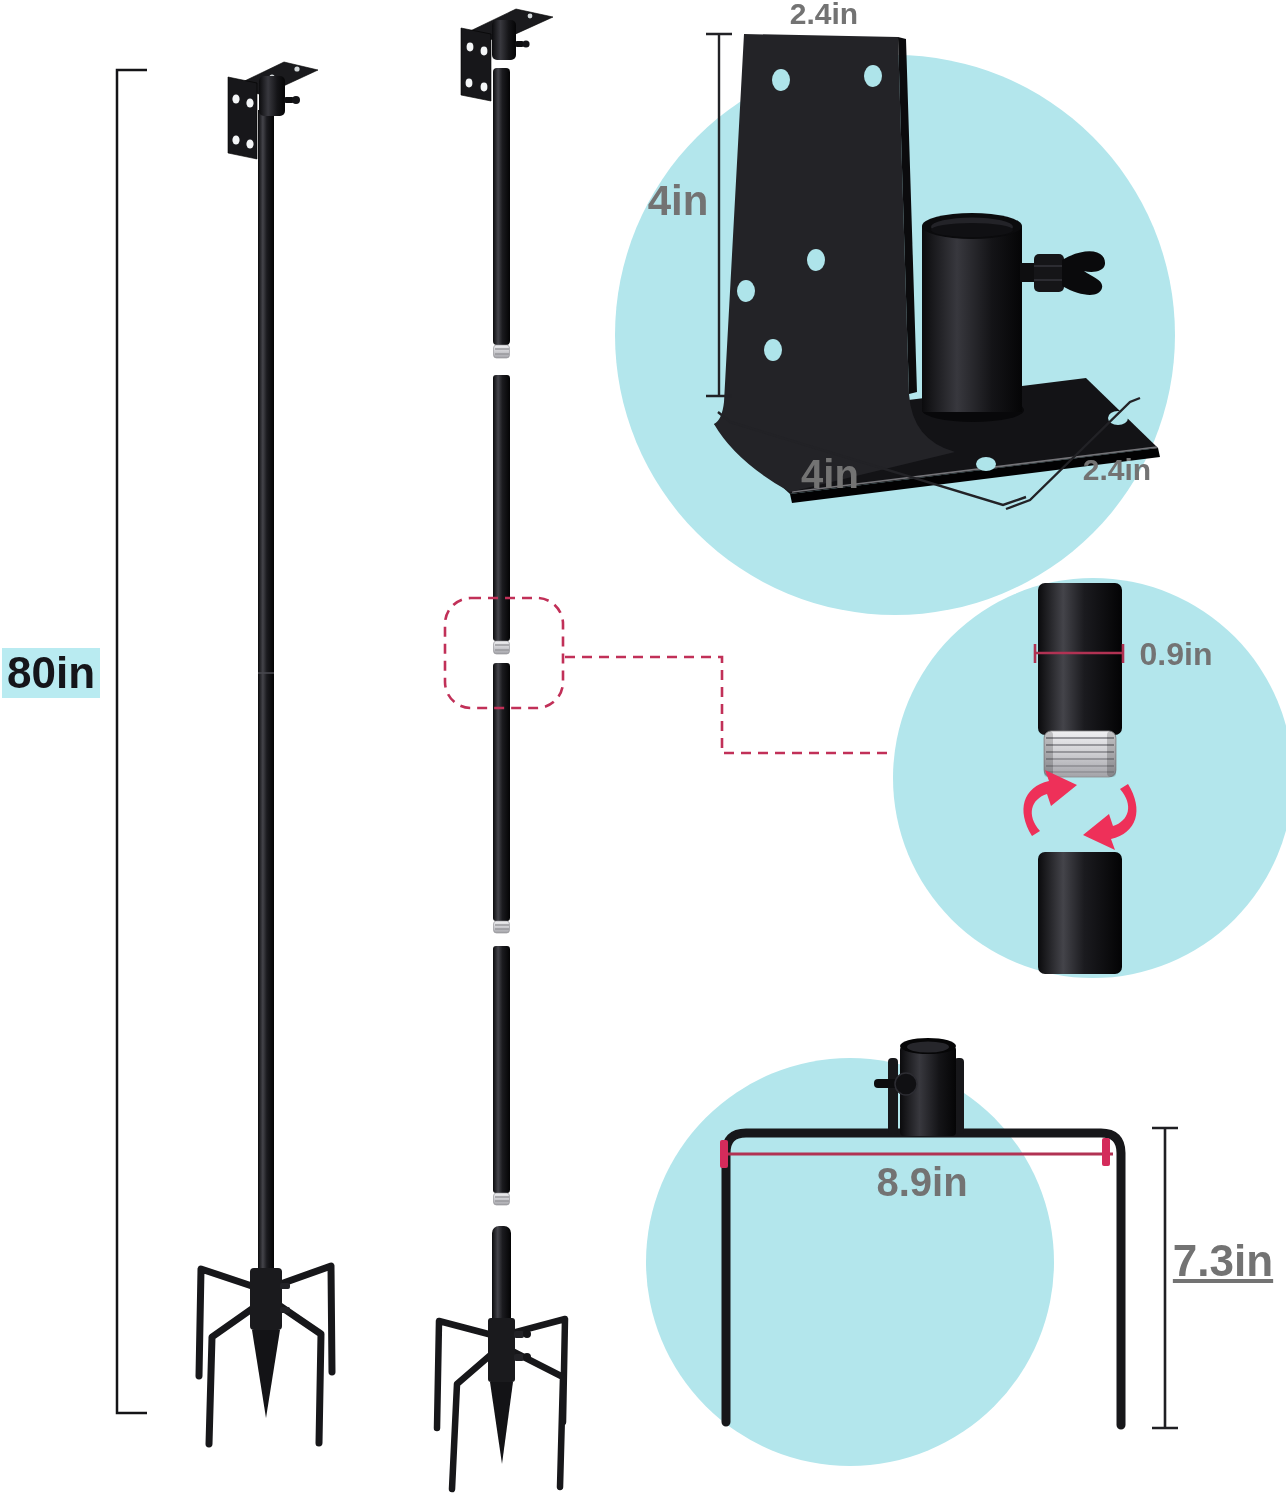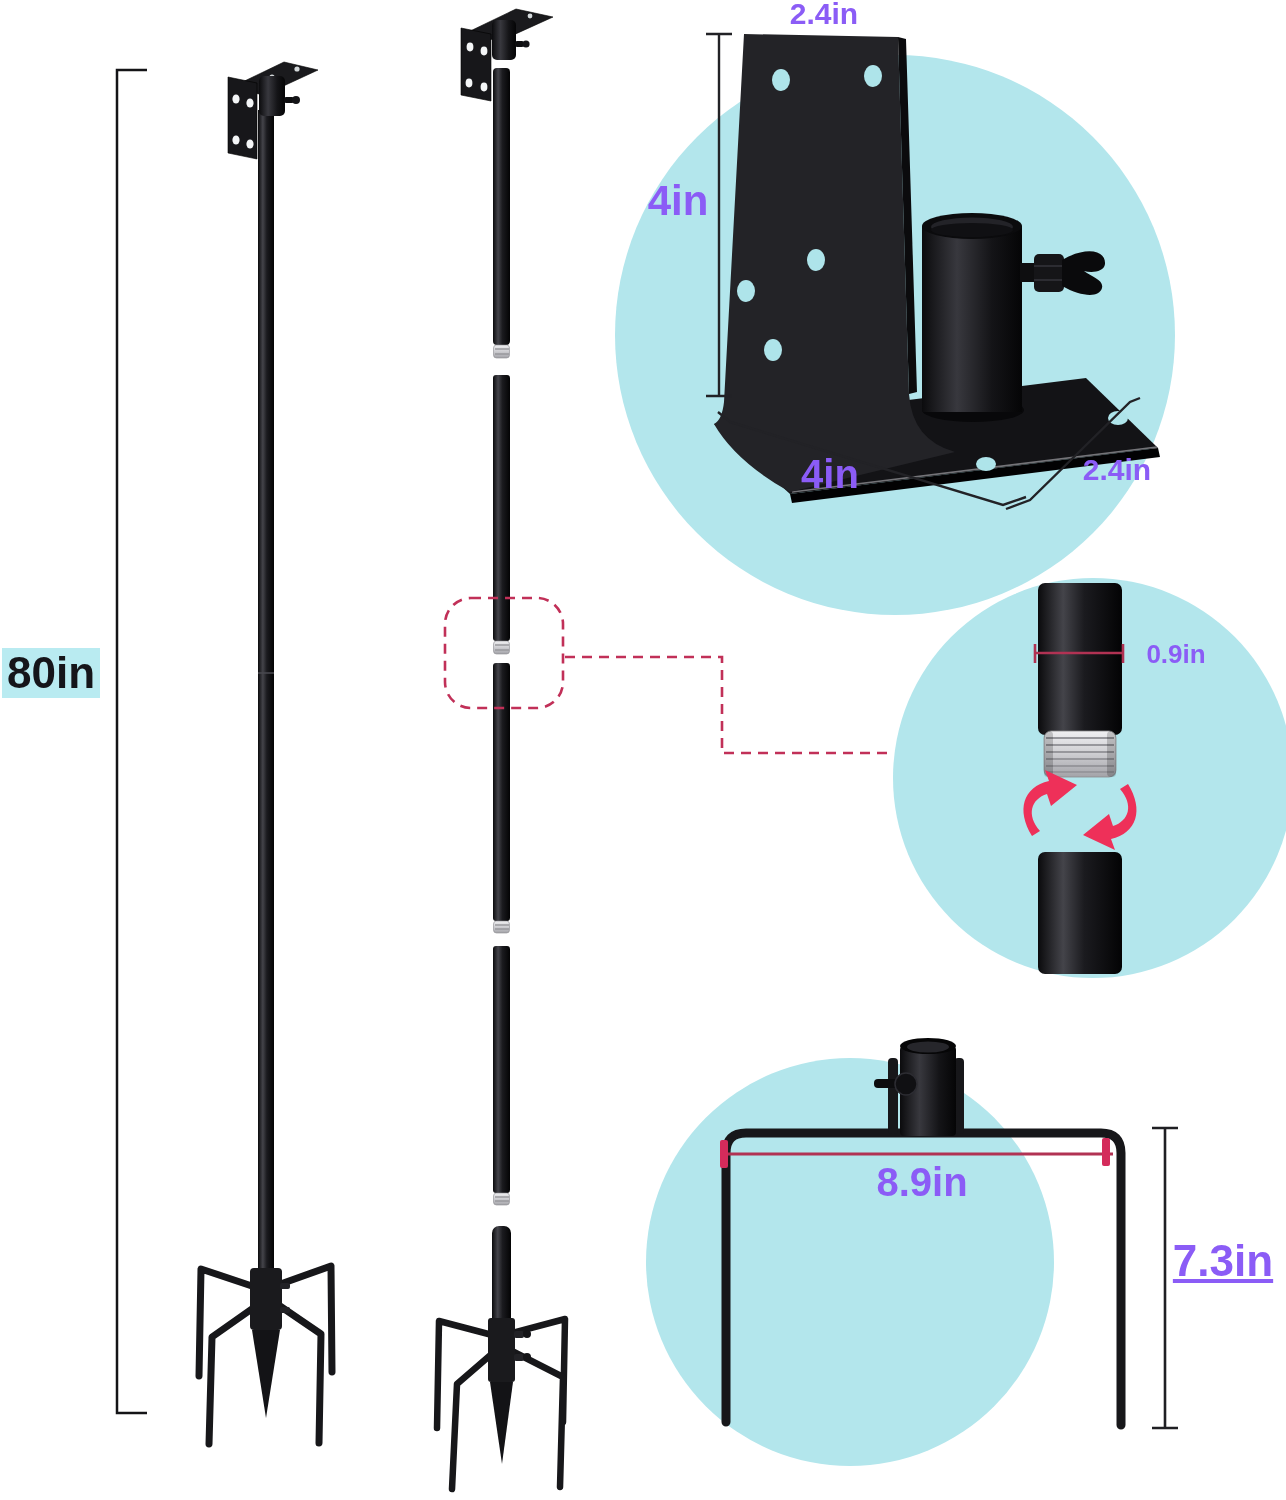--- a/index.html
+++ b/index.html
@@ -8,21 +8,21 @@
     width:1286px;height:1500px;
     background:#ffffff;
     font-family:"Liberation Sans", sans-serif;
     overflow:hidden;
   }
   #artwork{position:absolute;left:0;top:0;}
   .dim-label{
     position:absolute;
     transform:translate(-50%,-50%);
     font-weight:bold;
-    color:#8b5cf6;
+    color:#737373;
     white-space:nowrap;
     line-height:1;
     letter-spacing:0;
   }
   .hl{
     position:absolute;
     display:flex;align-items:flex-start;justify-content:center;
     font-weight:bold;color:#15151a;
   }
 </style>
@@ -259,18 +259,18 @@
   </div>
 
   <div class="dim-label" style="left:824px;top:14px;font-size:30px;">2.4in</div>
 
   <div class="dim-label" style="left:678px;top:201px;font-size:42px;">4in</div>
 
   <div class="dim-label" style="left:830px;top:474px;font-size:40px;">4in</div>
 
   <div class="dim-label" style="left:1117px;top:470px;font-size:30px;">2.4in</div>
 
-  <div class="dim-label" style="left:1176px;top:654px;font-size:26px;">0.9in</div>
+  <div class="dim-label" style="left:1176px;top:654px;font-size:32px;">0.9in</div>
 
   <div class="dim-label" style="left:922px;top:1182px;font-size:40px;">8.9in</div>
 
   <div class="dim-label" style="left:1223px;top:1261px;font-size:44px;text-decoration:underline;">7.3in</div>
 </div>
 
 </body></html>

